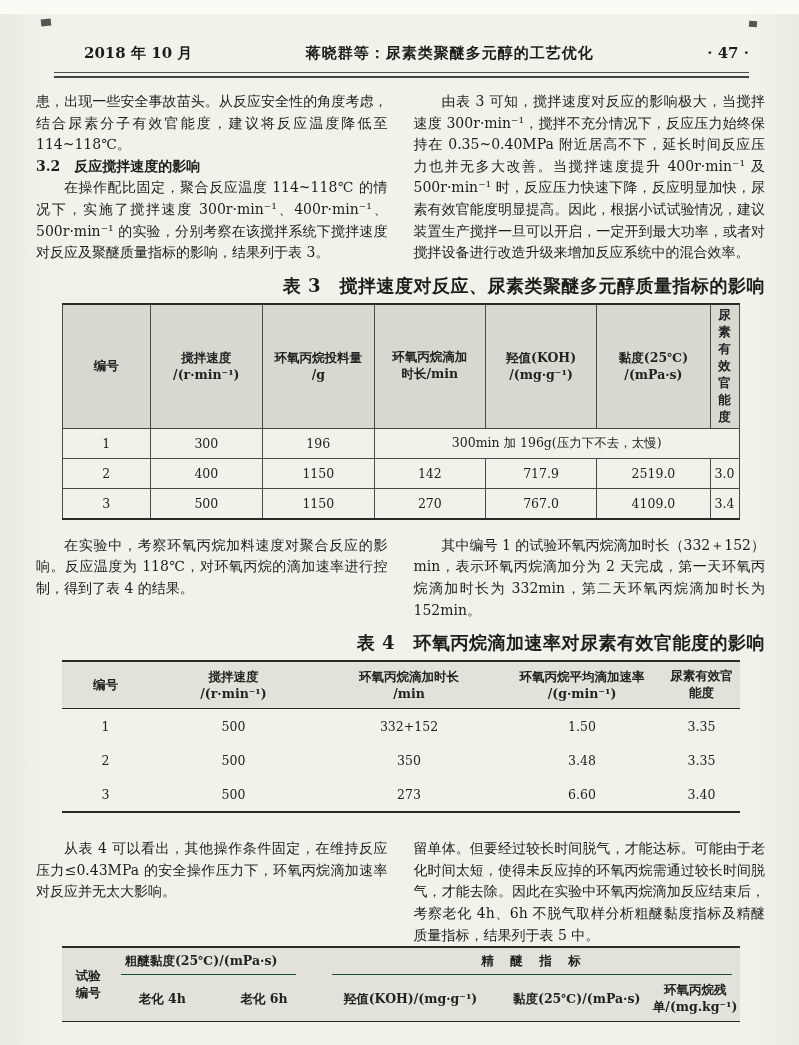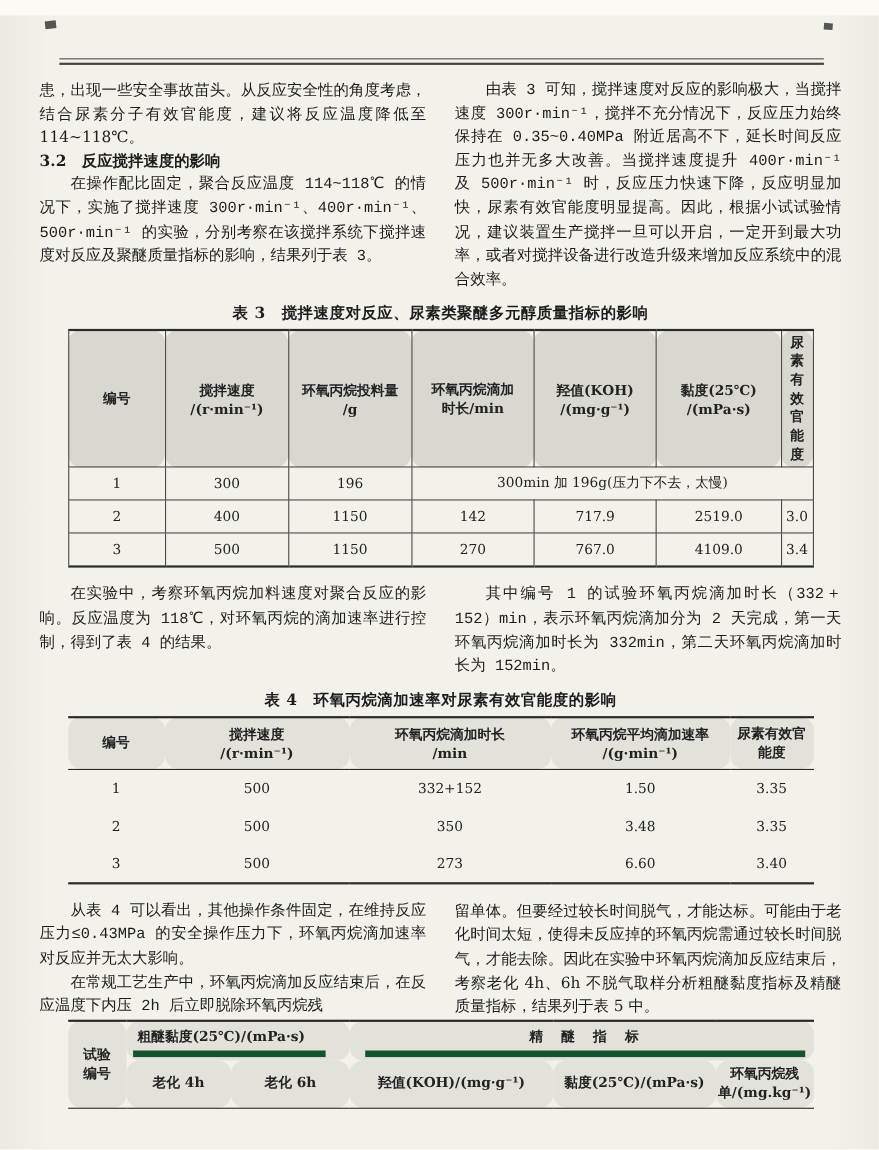--- a/index.html
+++ b/index.html
@@ -29,29 +29,29 @@
   .rule-double{
     margin:9px 16px 0 18px;
     border-top:1.5px solid #4c4c4a;
     height:3px;
     border-bottom:2.5px solid #434341;
   }
   
   .cols{display:flex;gap:26px;margin-top:13px;}
   .col{flex:1;font-size:14px;line-height:21.6px;text-align:justify;}
   .col p{margin:0;}
-  .indent{text-indent:2em;font-family:Liberation Mono, monospace;}
+  .indent{text-indent:2em;}
   .sec-h{font-weight:bold;margin:0;}
   
   .tbl-caption{
-    text-align:center;font-weight:bold;font-size:14px;
+    text-align:right;font-weight:bold;font-size:18px;
     margin:10px 0 5px 0;letter-spacing:.5px;
   }
   table{border-collapse:collapse;margin:0 auto;font-size:12.5px;color:#222;}
-  th{font-weight:bold;border-radius:12px;}
+  th{font-weight:bold;}
   
   .t3{width:678px;}
   .t3 th,.t3 td{border:1px solid #4a4a48;text-align:center;padding:2px 4px;}
   .t3 thead th{background:#d9d8d0;white-space:pre-line;height:40px;font-size:12.5px;}
   .t3 tbody td{height:25px;}
   .t3 thead th{border-top:2.5px solid #2a2a28;}
   .t3 tbody tr:last-child td{border-bottom:2.5px solid #2a2a28;}
   
   .t4{width:678px;}
   .t4 th,.t4 td{text-align:center;padding:5px 4px;}
@@ -61,34 +61,39 @@
     height:36px;
   }
   .t4 tbody td{height:24px;}
   .t4 tbody tr:last-child td{border-bottom:2.5px solid #2a2a28;}
   
   .t5{width:678px;}
   .t5 th,.t5 td{text-align:center;padding:3px 4px;}
   .t5 thead th{background:#e3e2da;}
   .t5 .top-rule{border-top:2.5px solid #2a2a28;}
   .t5 .corner{white-space:pre-line;border-bottom:1.3px solid #2a2a28;font-size:12.5px;}
-  .t5 .grp{display:block;border-bottom:6px solid #14532d;padding:2px 0 4px 0;}
+  .t5 .grp{display:block;border-bottom:1px solid #14532d;padding:2px 0 4px 0;}
   .t5 .grp1{margin:0 18px 0 2px;text-align:left;padding-left:4px;}
   .t5 .grp2{margin:0 4px 0 10px;letter-spacing:2px;}
   .t5 .sub{border-bottom:1.3px solid #2a2a28;padding:4px 2px 5px 2px;}
 </style>
 </head>
 <body>
 
 <div class="page">
   <span class="scan-mark mark-tl"></span>
   <span class="scan-mark mark-tr"></span>
 
   <div class="content">
 
+    <div class="jheader">
+      <span>2018 年 10 月</span>
+      <span class="jtitle">蒋晓群等：尿素类聚醚多元醇的工艺优化</span>
+      <span>· 47 ·</span>
+    </div>
     <div class="rule-double"></div>
 
     <div class="cols">
       <div class="col">
         <p>患，出现一些安全事故苗头。从反应安全性的角度考虑，结合尿素分子有效官能度，建议将反应温度降低至 114~118℃。</p>
         <p class="sec-h">3.2　反应搅拌速度的影响</p>
         <p class="indent">在操作配比固定，聚合反应温度 114~118℃ 的情况下，实施了搅拌速度 300r·min⁻¹、400r·min⁻¹、500r·min⁻¹ 的实验，分别考察在该搅拌系统下搅拌速度对反应及聚醚质量指标的影响，结果列于表 3。</p>
       </div>
       <div class="col">
         <p class="indent">由表 3 可知，搅拌速度对反应的影响极大，当搅拌速度 300r·min⁻¹，搅拌不充分情况下，反应压力始终保持在 0.35~0.40MPa 附近居高不下，延长时间反应压力也并无多大改善。当搅拌速度提升 400r·min⁻¹ 及 500r·min⁻¹ 时，反应压力快速下降，反应明显加快，尿素有效官能度明显提高。因此，根据小试试验情况，建议装置生产搅拌一旦可以开启，一定开到最大功率，或者对搅拌设备进行改造升级来增加反应系统中的混合效率。</p>
@@ -182,24 +187,23 @@
         <tr>
           <td>3</td>
           <td>500</td>
           <td>273</td>
           <td>6.60</td>
           <td>3.40</td>
         </tr>
       </tbody>
     </table>
 
-    <div class="cols" style="margin-top:15px">
+    <div class="cols" style="margin-top:25px">
       <div class="col">
         <p class="indent">从表 4 可以看出，其他操作条件固定，在维持反应压力≤0.43MPa 的安全操作压力下，环氧丙烷滴加速率对反应并无太大影响。</p>
-        <p class="indent">在常规工艺生产中，环氧丙烷滴加反应结束后，在反应温度下内压 2h 后立即脱除环氧丙烷残</p>
       </div>
       <div class="col">
         <p>留单体。但要经过较长时间脱气，才能达标。可能由于老化时间太短，使得未反应掉的环氧丙烷需通过较长时间脱气，才能去除。因此在实验中环氧丙烷滴加反应结束后，考察老化 4h、6h 不脱气取样分析粗醚黏度指标及精醚质量指标，结果列于表 5 中。</p>
       </div>
     </div>
 
     <table class="t5">
       <thead>
         <tr>
           <th rowspan="2" class="top-rule corner" style="width:50px">试验

